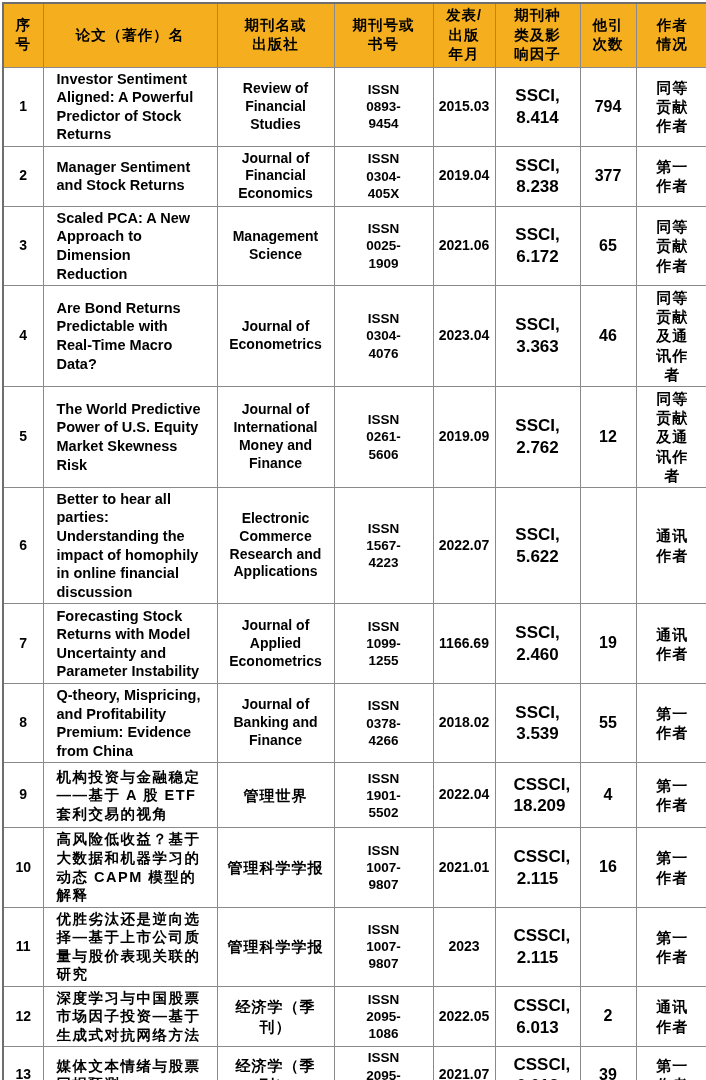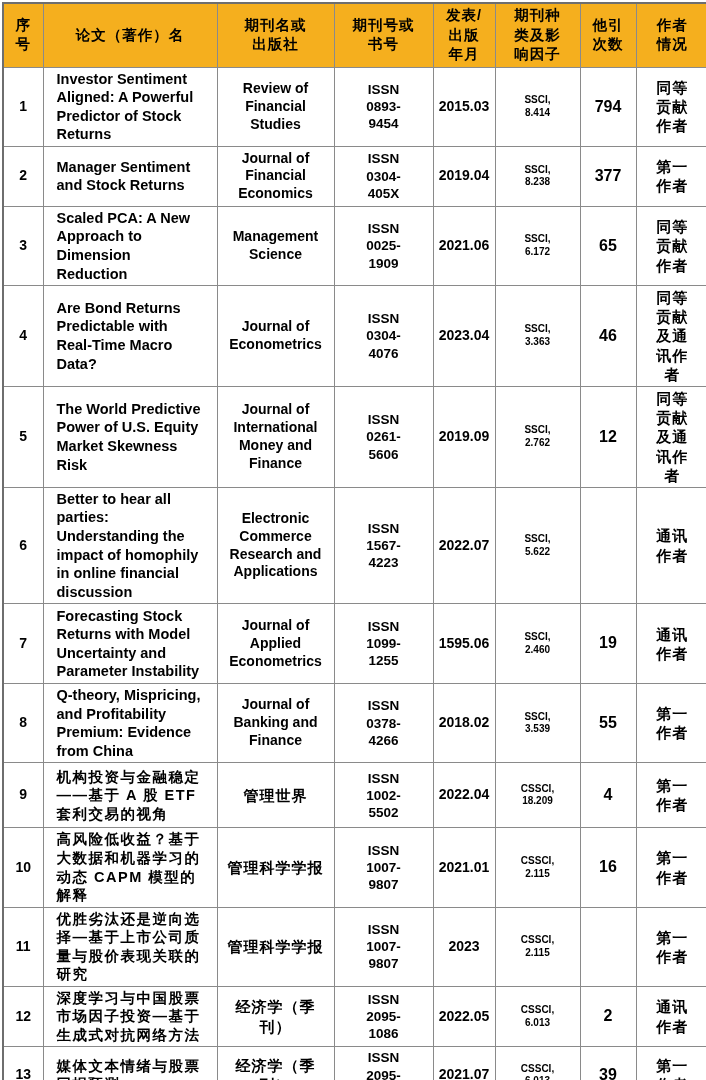--- a/index.html
+++ b/index.html
@@ -48,21 +48,21 @@
   col.c-date    { width: 62px; }
   col.c-impact  { width: 85px; }
   col.c-cites   { width: 56px; }
   col.c-author  { width: 73px; }
 
   td.col-index   { font-size: 14px; padding: 2px 2px; }
   td.col-title   { text-align: left; font-size: 14.5px; padding: 2px 13px; }
   td.col-journal { font-size: 14px; padding: 2px 9px; }
   td.col-issn    { font-size: 13.5px; padding: 2px 28px; }
   td.col-date    { font-size: 14px; padding: 0 2px; }
-  td.col-impact  { font-size: 10px; padding: 2px 18px; }
+  td.col-impact  { font-size: 17px; padding: 2px 18px; }
   td.col-author  { font-size: 14px; padding: 2px 16px; }
 
   
   td.cjk           { font-size: 15px; letter-spacing: 1px; }
   td.col-title.cjk { font-size: 14.5px; letter-spacing: 1.5px; }
 </style>
 </head>
 <body>
 
 <div class="page">
@@ -157,40 +157,40 @@
           <td class="col-date">2022.07</td>
           <td class="col-impact">SSCI, 5.622</td>
           <td class="col-citations"></td>
           <td class="col-author cjk">通讯作者</td>
         </tr>
         <tr style="height: 80px;">
           <td class="col-index">7</td>
           <td class="col-title">Forecasting Stock Returns with Model Uncertainty and Parameter Instability</td>
           <td class="col-journal">Journal of Applied Econometrics</td>
           <td class="col-issn">ISSN 1099-1255</td>
-          <td class="col-date">1595.06</td>
+          <td class="col-date">1166.69</td>
           <td class="col-impact">SSCI, 2.460</td>
           <td class="col-citations">19</td>
           <td class="col-author cjk">通讯作者</td>
         </tr>
         <tr style="height: 75px;">
           <td class="col-index">8</td>
           <td class="col-title">Q-theory, Mispricing, and Profitability Premium: Evidence from China</td>
           <td class="col-journal">Journal of Banking and Finance</td>
           <td class="col-issn">ISSN 0378-4266</td>
           <td class="col-date">2018.02</td>
           <td class="col-impact">SSCI, 3.539</td>
           <td class="col-citations">55</td>
           <td class="col-author cjk">第一作者</td>
         </tr>
         <tr style="height: 65px;">
           <td class="col-index">9</td>
           <td class="col-title cjk">机构投资与金融稳定——基于 A 股 ETF 套利交易的视角</td>
           <td class="col-journal cjk">管理世界</td>
-          <td class="col-issn">ISSN 1002-5502</td>
+          <td class="col-issn">ISSN 1901-5502</td>
           <td class="col-date">2022.04</td>
           <td class="col-impact">CSSCI, 18.209</td>
           <td class="col-citations">4</td>
           <td class="col-author cjk">第一作者</td>
         </tr>
         <tr style="height: 68px;">
           <td class="col-index">10</td>
           <td class="col-title cjk">高风险低收益？基于大数据和机器学习的动态 CAPM 模型的解释</td>
           <td class="col-journal cjk">管理科学学报</td>
           <td class="col-issn">ISSN 1007-9807</td>

